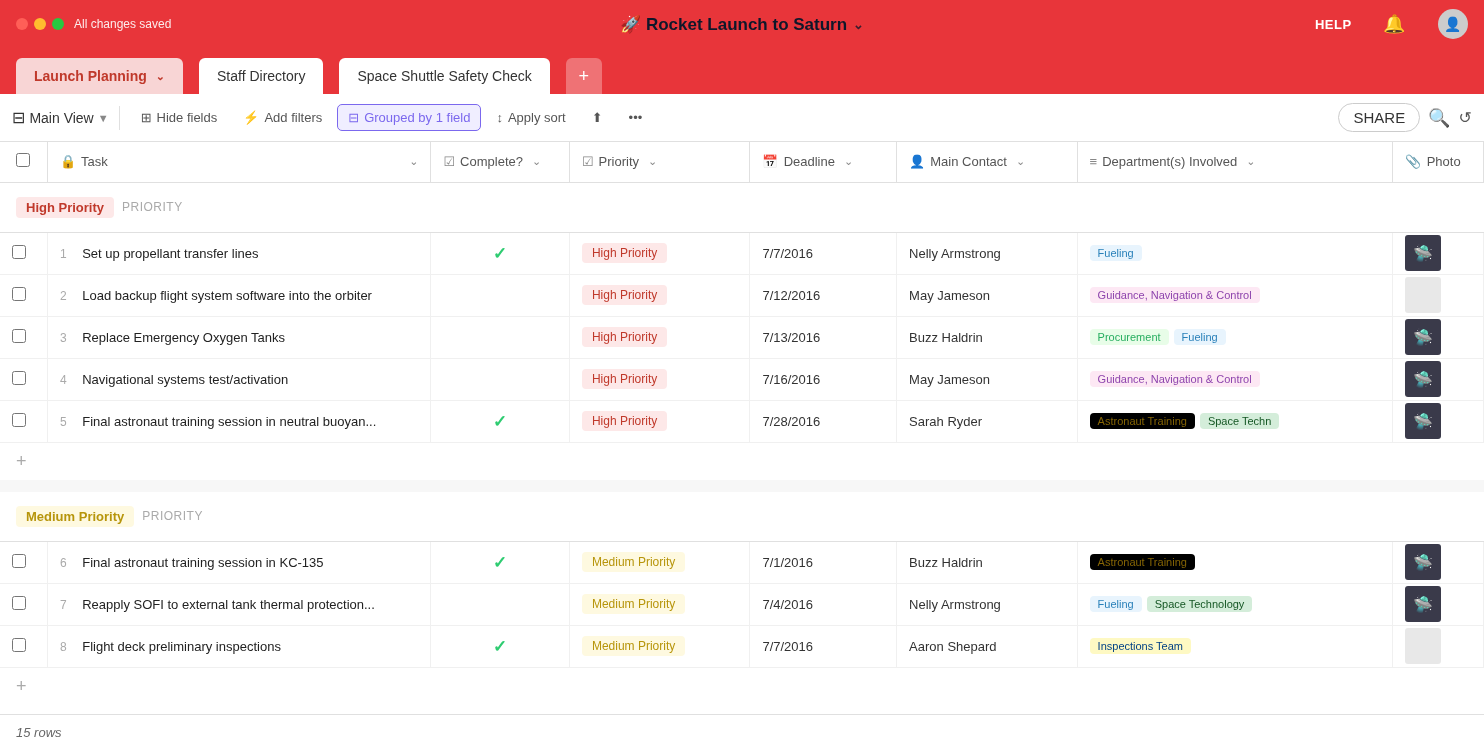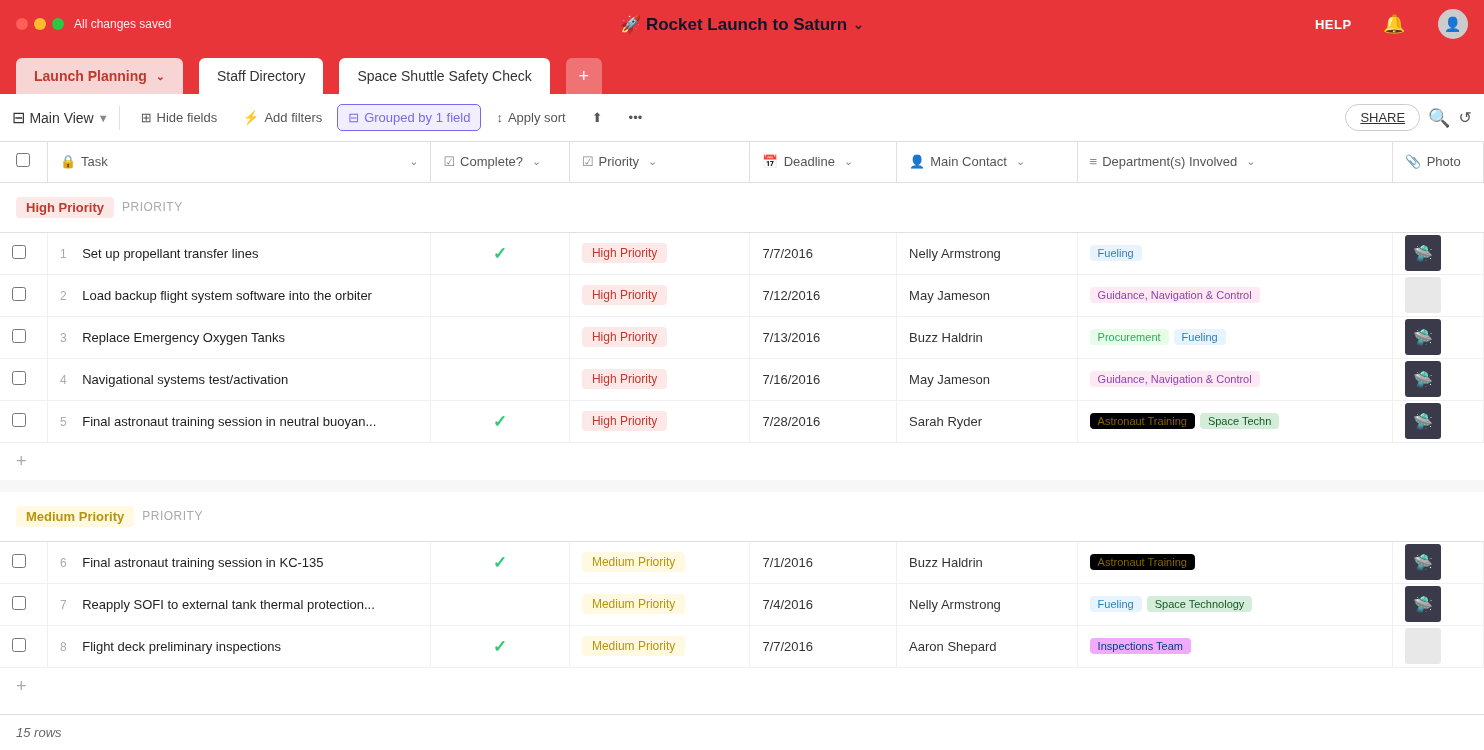--- a/index.html
+++ b/index.html
@@ -109,26 +109,25 @@
     .toolbar-btn-active {
       border: 1.5px solid #7b68ee;
       color: #7b68ee;
       background: #f0eeff;
     }
     .toolbar-right { display: flex; align-items: center; gap: 8px; }
     .share-btn {
       border: 1.5px solid #ccc;
       border-radius: 16px;
       padding: 5px 14px;
-      font-size: 13px;
+      font-size: 15px;
       font-weight: 500;
       cursor: pointer;
       color: #333;
       background: white;
-      text-decoration: underline;
     }
     .search-icon-btn { font-size: 18px; cursor: pointer; color: #555; }
     .refresh-icon-btn { font-size: 16px; cursor: pointer; color: #555; }
 
     
     .table-wrapper {
       overflow: auto;
       height: calc(750px - 48px - 46px - 48px - 36px);
       background: white;
     }
@@ -214,21 +213,21 @@
       border-radius: 4px;
       font-size: 11px;
       font-weight: 500;
       white-space: nowrap;
     }
     .dept-fueling { background: #e8f4fd; color: #2980b9; }
     .dept-gnc { background: #fde8f4; color: #8e44ad; }
     .dept-procurement { background: #e8fde8; color: #27ae60; }
     .dept-astronaut { background: #000000; color: #856404; }
     .dept-spacetech { background: #d4edda; color: #155724; }
-    .dept-inspections { background: #f0abfc; color: #004085; }
+    .dept-inspections { background: #fef9c3; color: #004085; }
 
     
     .thumb {
       width: 36px; height: 36px;
       border-radius: 3px;
       overflow: hidden;
       display: flex; align-items: center; justify-content: center;
       font-size: 18px;
     }
 

